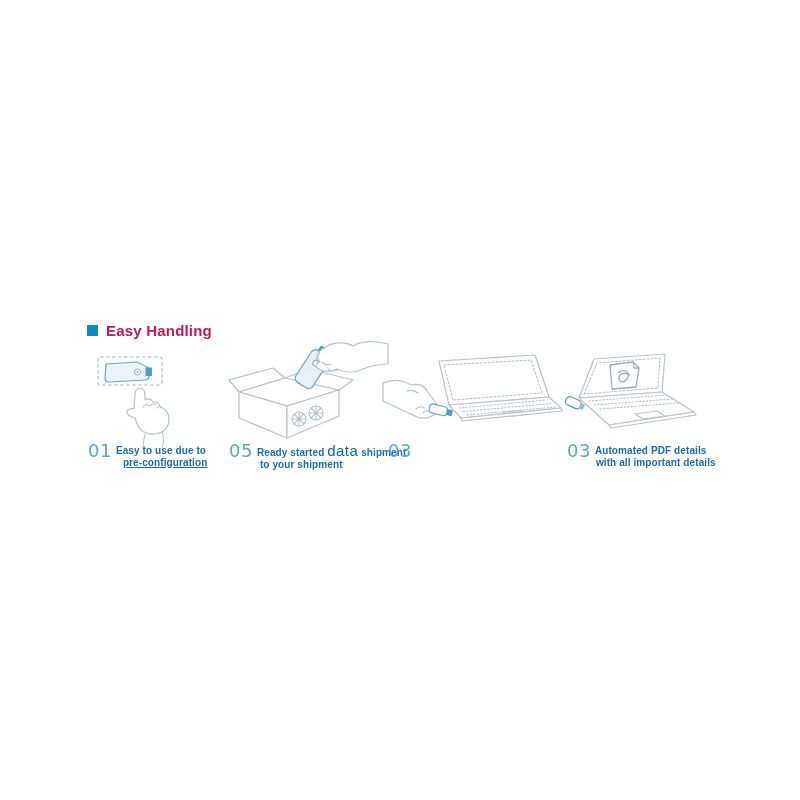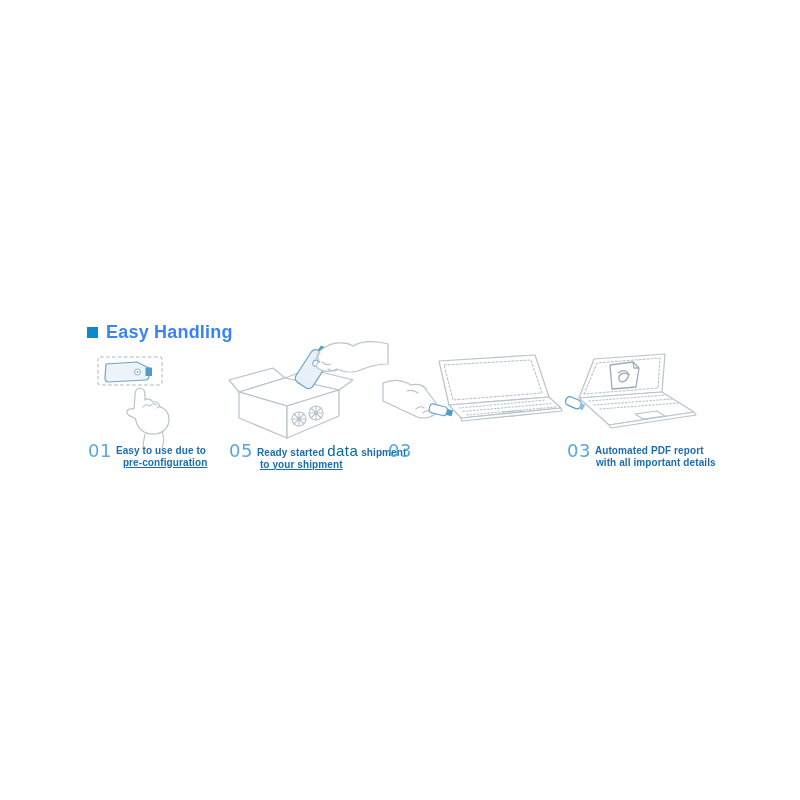--- a/index.html
+++ b/index.html
@@ -3,40 +3,40 @@
 <meta charset="utf-8">
 <style>
   html,body{margin:0;padding:0;}
   body{
     width:800px;height:800px;background:#ffffff;position:relative;overflow:hidden;
     font-family:"Liberation Sans", sans-serif;
   }
   .band{position:absolute;left:87px;top:322px;width:650px;height:160px;}
   .header{position:absolute;left:0;top:0;display:flex;align-items:center;gap:8px;}
   .bullet{width:11px;height:11px;background:#0d8ac6;display:inline-block;}
-  .title{font-size:18px;font-weight:bold;color:#3b82f6;letter-spacing:0.2px;}
+  .title{font-size:15px;font-weight:bold;color:#be185d;letter-spacing:0.2px;}
   .step{position:absolute;top:0;height:160px;}
   .s1{left:1px;width:140px;}
   .s2{left:142px;width:160px;}
   .s3{left:301px;width:178px;}
   .s4{left:480px;width:152px;}
   .illu{position:absolute;}
   .i1{left:8px;top:33px;}
   .i2{left:-2px;top:18px;}
   .i3{left:-5px;top:31px;}
   .i4{left:-4px;top:30px;}
   .caption{position:absolute;left:0;top:120px;display:flex;align-items:flex-start;gap:4px;white-space:nowrap;}
   .num{
     font-family:"DejaVu Sans", sans-serif;
     font-size:18px;line-height:17px;color:#55a9d7;font-weight:400;letter-spacing:0.5px;text-align:center;
   }
   .txt{font-size:10px;line-height:11.5px;font-weight:bold;color:#1a6db3;padding-top:3px;letter-spacing:0.1px;}
   .brand{font-weight:400;font-size:15px;color:#0369a1;letter-spacing:0.4px;margin:0 3px;}
   .ind7{padding-left:7px;text-decoration:underline;}
-  .ind3{padding-left:3px;text-decoration:underline;}
+  .ind3{padding-left:3px;}
   .ind1{padding-left:1px;text-align:center;}
   svg{display:block;overflow:visible;}
   .ln{fill:#ffffff;stroke:#b8c3cc;stroke-width:1.2;stroke-linejoin:round;stroke-linecap:round;}
   .ln-o{fill:none;stroke:#b8c3cc;stroke-width:1.1;stroke-linejoin:round;stroke-linecap:round;}
   .acc{stroke:#6aa5cc;stroke-width:1.2;}
 </style>
 </head>
 <body>
 
 <div class="band">
@@ -152,19 +152,19 @@
         </g>
         <g transform="rotate(24 12 52)">
           <rect x="2" y="47" width="16" height="9" rx="4" fill="#ffffff" stroke="#5b9fcb" stroke-width="1.3"></rect>
           <rect x="17" y="48.5" width="4.5" height="6" fill="#8fc0de" stroke="none"></rect>
         </g>
       </svg>
     </div>
     <div class="caption">
       <span class="num">03</span>
       <div class="txt">
-        <div>Automated PDF report</div>
+        <div>Automated PDF details</div>
         <div class="ind1">with all important details</div>
       </div>
     </div>
   </div>
 
 </div>
 
 </body></html>

